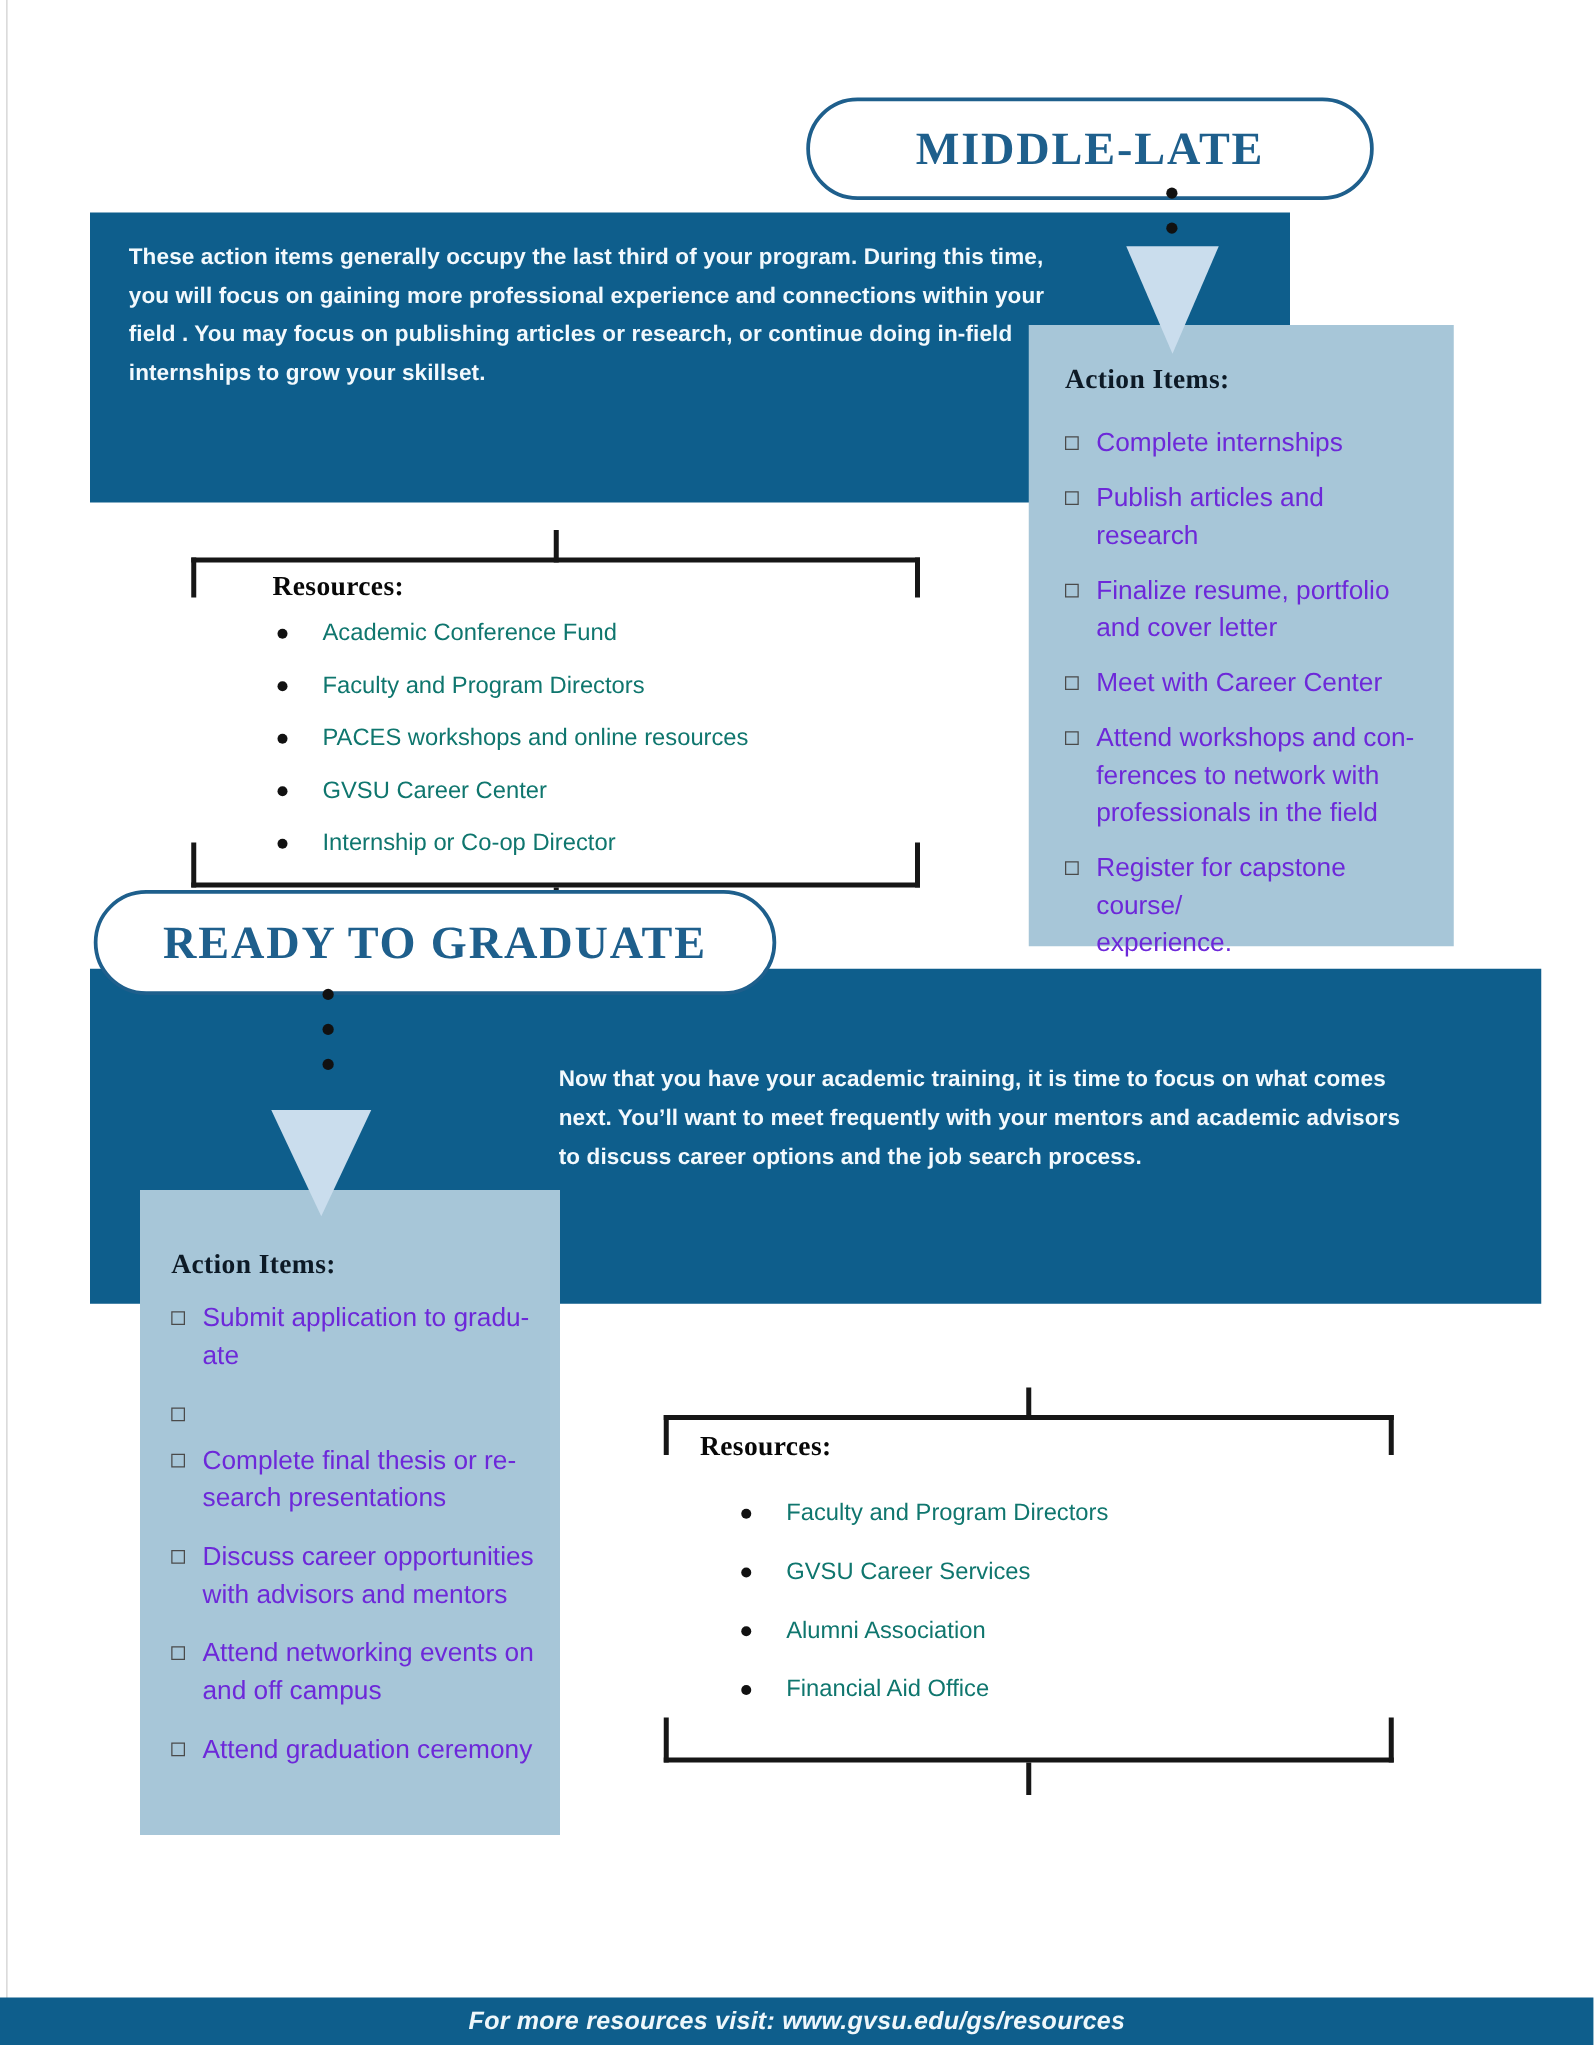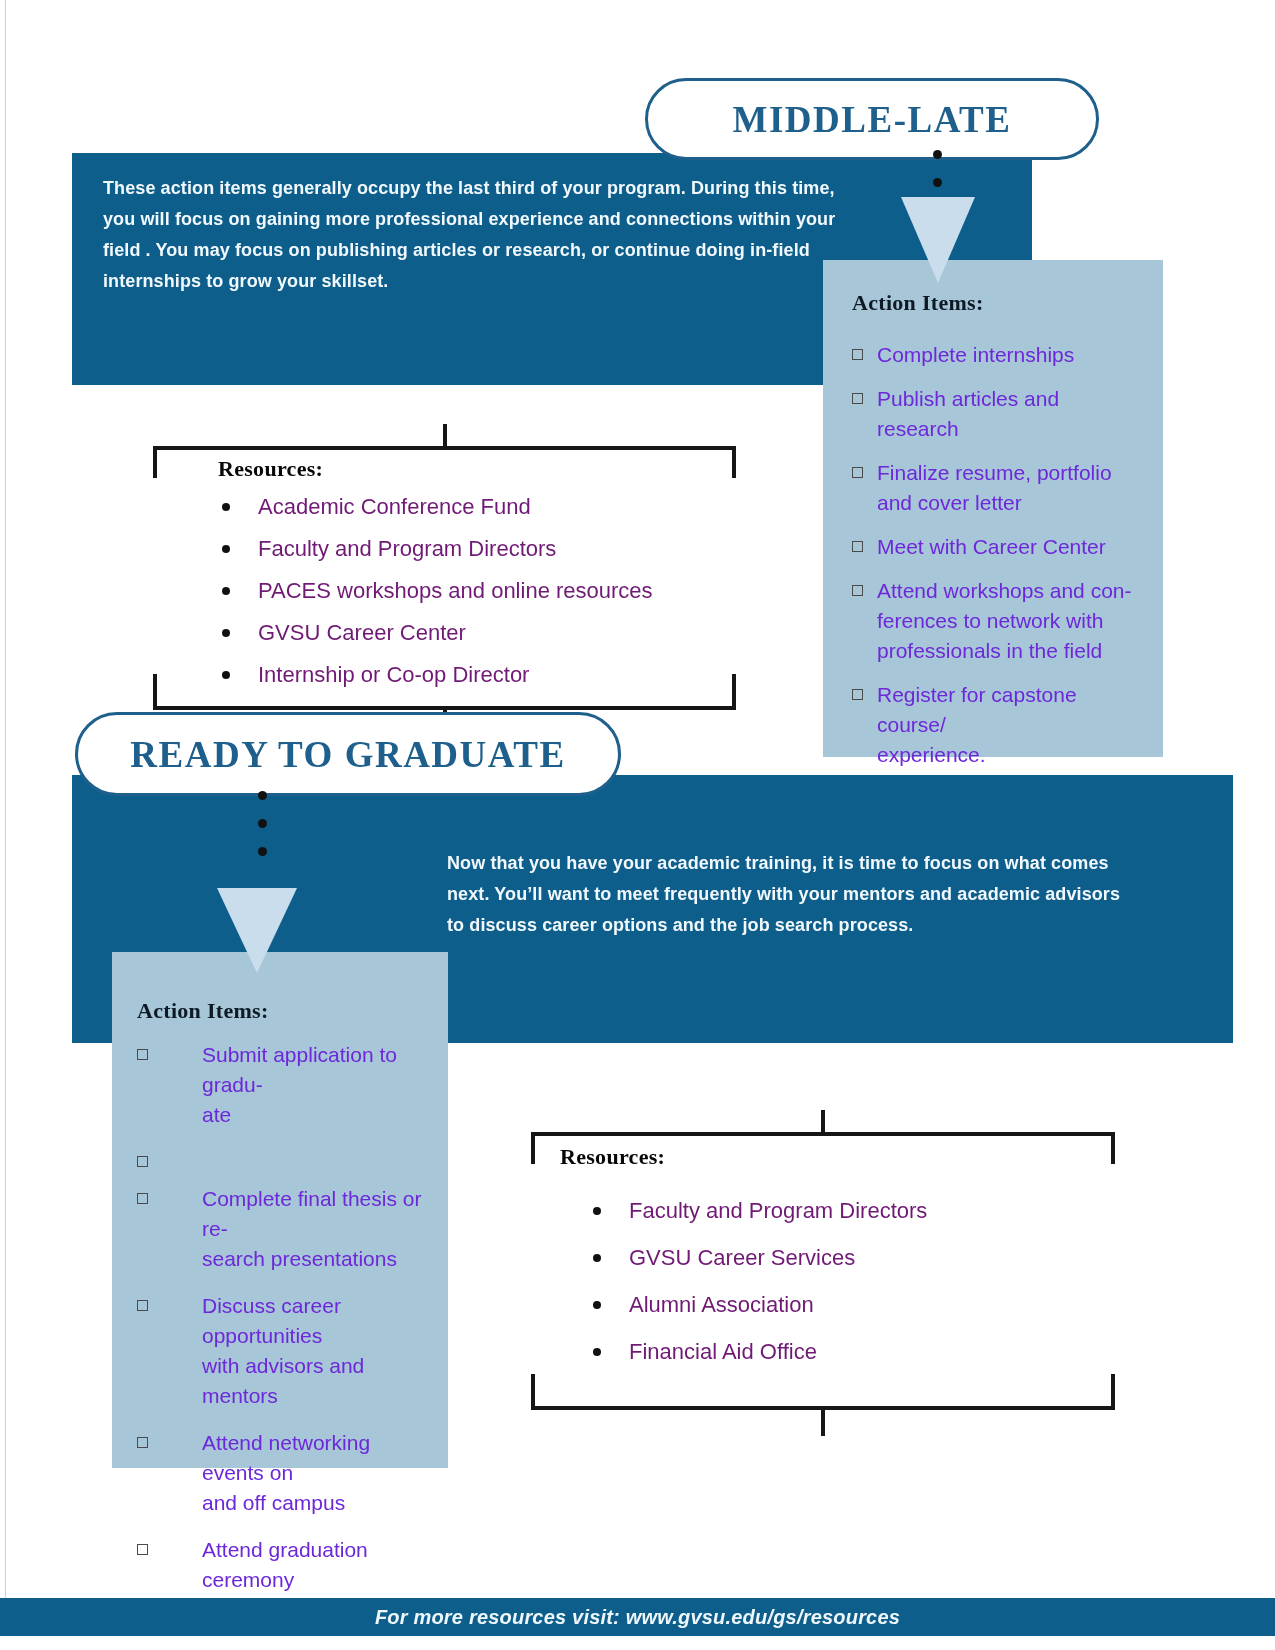--- a/index.html
+++ b/index.html
@@ -4,21 +4,21 @@
 <style>
   html,body{margin:0;padding:0;background:#ffffff;}
   .page{
     position:relative;width:1275px;height:1650px;background:#ffffff;overflow:hidden;
     font-family:"Liberation Sans",sans-serif;
   }
   .edge-line{position:absolute;left:5px;top:0;width:1px;height:1600px;background:#cfcfcf;}
 
   
   .banner{position:absolute;background:#0e5e8c;}
-  .banner1{left:72px;top:153px;width:960px;height:232px;z-index:1;}
+  .banner1{left:72px;top:170px;width:960px;height:232px;z-index:1;}
   .banner2{left:72px;top:775px;width:1161px;height:268px;z-index:1;}
   .intro{
     position:absolute;margin:0;color:#f2f9fd;font-weight:bold;
     font-size:18px;line-height:31px;letter-spacing:.1px;
   }
   .intro1{left:31px;top:20px;width:742px;}
   .intro2{left:375px;top:73px;width:680px;}
 
   
   .pill{
@@ -43,21 +43,21 @@
   .abox{position:absolute;background:#a7c6d8;z-index:2;box-sizing:border-box;}
   .abox1{left:823px;top:260px;width:340px;height:497px;padding:30px 18px 0 29px;}
   .abox2{left:112px;top:952px;width:336px;height:516px;padding:46px 14px 0 25px;}
   .abox h3{
     margin:0;font-family:"Liberation Serif",serif;font-size:22px;font-weight:bold;
     color:#0d1a26;letter-spacing:.3px;
   }
   .abox ul{list-style:none;margin:24px 0 0 0;padding:0;}
   .abox2 ul{margin-top:16px;}
   .abox li{display:flex;align-items:flex-start;margin-bottom:14px;}
-  .abox2 li{margin-bottom:17px;gap:40px;}
+  .abox2 li{margin-bottom:17px;}
   .abox .sq{
     flex:0 0 auto;width:9px;height:9px;border:1.5px solid #4a4a4a;background:transparent;
     margin:9px 14px 0 0;
   }
   .abox .t{font-size:21px;line-height:30px;color:#6d28d9;white-space:pre-line;}
 
   
   .rwrap{position:absolute;z-index:2;}
   .rwrap1{left:153px;top:424px;width:583px;height:312px;}
   .rwrap2{left:531px;top:1110px;width:584px;height:326px;}
@@ -76,21 +76,21 @@
   }
   .rwrap1 h3{left:65px;top:32px;}
   .rwrap2 h3{left:29px;top:34px;}
   .rwrap ul{list-style:none;position:absolute;margin:0;padding:0;}
   .rwrap1 ul{left:69px;top:70px;}
   .rwrap2 ul{left:62px;top:88px;}
   .rwrap li{display:flex;align-items:flex-start;}
   .rwrap1 li{margin-bottom:16px;}
   .rwrap2 li{margin-bottom:21px;}
   .rwrap .dotb{flex:0 0 auto;width:8px;height:8px;border-radius:50%;background:#111111;margin:9px 28px 0 0;}
-  .rwrap .t{font-size:22px;line-height:26px;color:#701a75;white-space:pre-line;}
+  .rwrap .t{font-size:19px;line-height:26px;color:#0f766e;white-space:pre-line;}
 
   
   .footer{
     position:absolute;left:0;top:1598px;width:1275px;height:38px;background:#0e5e8c;
     display:flex;align-items:center;justify-content:center;z-index:1;
   }
   .footer span{
     color:#eef7fb;font-style:italic;font-weight:bold;font-size:20px;letter-spacing:.2px;
   }
 </style>

